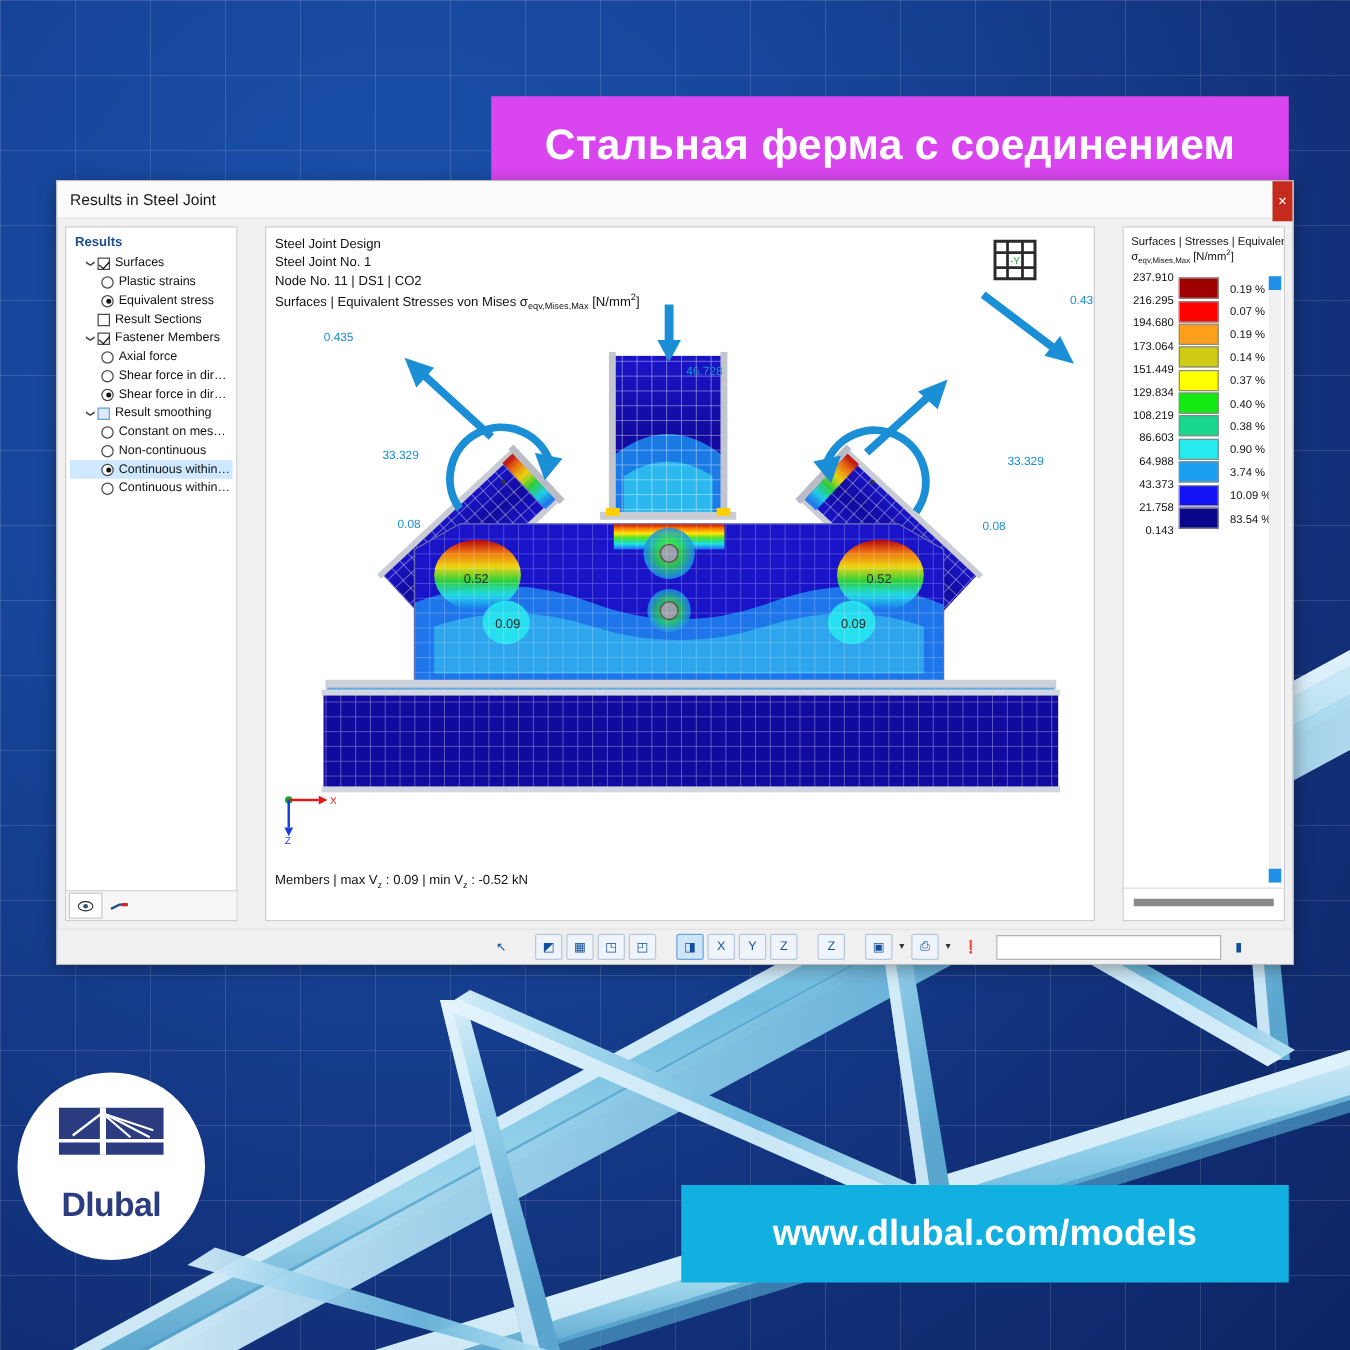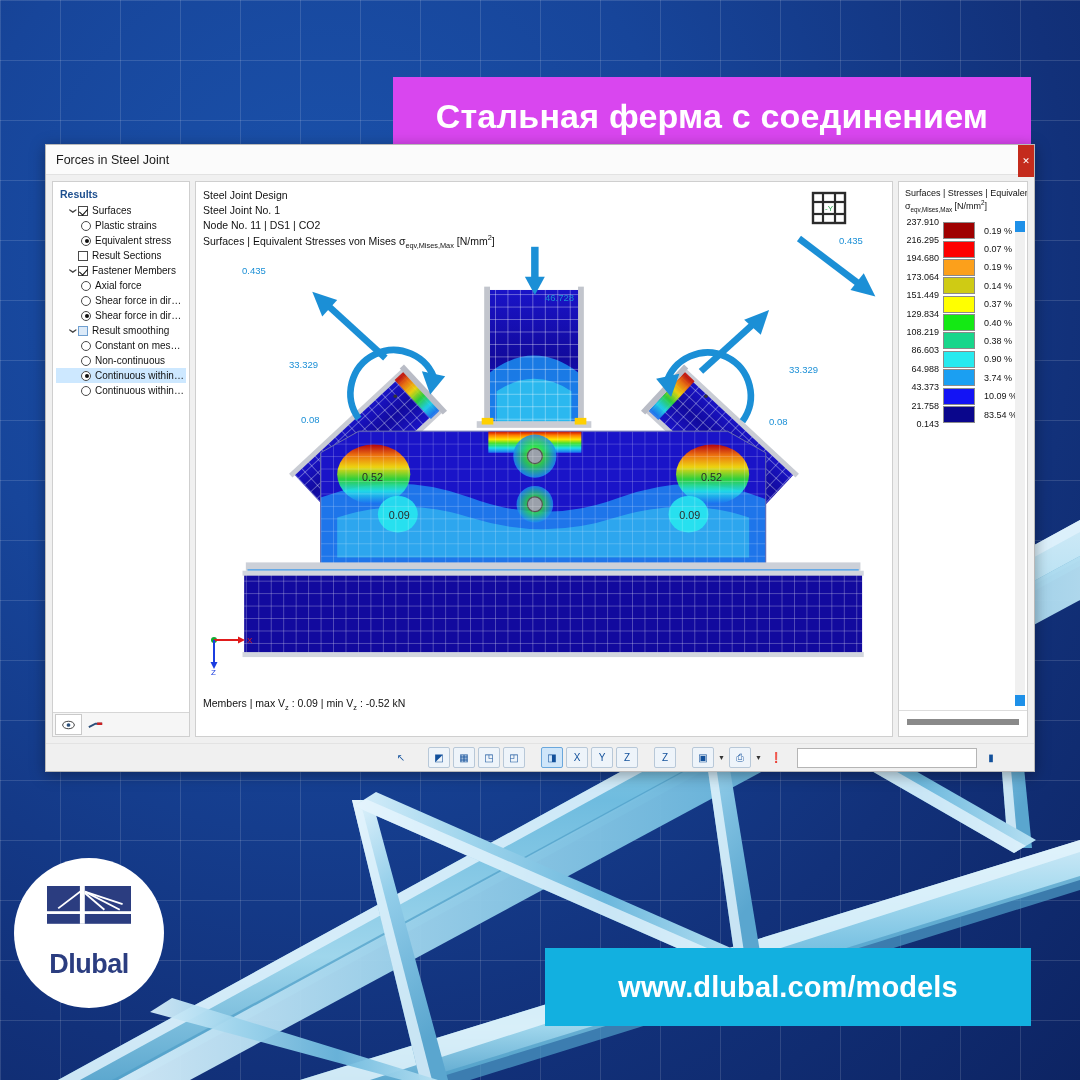--- a/index.html
+++ b/index.html
@@ -40,21 +40,21 @@
     display:flex; align-items:center; padding:0 10px; flex:none;
     position:relative;
   }
   #titlebar .t { font-size:12.5px; color:#1a1a1a; }
   #win-close {
     position:absolute; right:0; top:0; width:16px; height:32px;
     background:#c42b1c; color:#fff; font-size:9px;
     display:flex; align-items:center; justify-content:center;
   }
 
-  #body-row { flex:1; display:flex; padding:6px; gap:5px; min-height:0; }
+  #body-row { flex:1; display:flex; padding:6px; gap:22px; min-height:0; }
 
   
   #tree-panel {
     width:138px; background:#fff; border:1px solid #cfcfcf;
     display:flex; flex-direction:column; flex:none;
   }
   #tree-scroll { flex:1; overflow:hidden; padding:4px 3px; }
   #tree-head { font-size:10.5px; font-weight:bold; color:#1d4f8f; padding:2px 4px 3px 4px; }
   .tnode { display:flex; align-items:center; height:15px; font-size:10px; color:#111; white-space:nowrap; }
   .tnode .lbl { overflow:hidden; text-overflow:ellipsis; }
@@ -239,21 +239,21 @@
   </g>
 </svg>
 
 <div id="title-banner">
   <div class="tb-text">Стальная ферма с соединением</div>
 </div>
 
 <div id="app-window">
 
   <div id="titlebar">
-    <span class="t">Forces in Steel Joint</span>
+    <span class="t">Results in Steel Joint</span>
     <div id="win-close">✕</div>
   </div>
 
   <div id="body-row">
 
     <div id="tree-panel">
       <div id="tree-scroll">
         <div id="tree-head">Results</div>
         <div id="tree-items">
             <div class="tnode ind1">
@@ -472,21 +472,21 @@
 
           <circle cx="240" cy="258" r="2.2" stroke="none" fill="#333"></circle>
           <circle cx="614" cy="258" r="2.2" stroke="none" fill="#333"></circle>
         </g>
       </svg>
 
       <div>
         <div style="position:absolute;left:46px;top:83px;font-size:9.5px;color:#1b8fd6;">0.435</div>
         <div style="position:absolute;left:93px;top:177px;font-size:9.5px;color:#1b8fd6;">33.329</div>
         <div style="position:absolute;left:105px;top:232px;font-size:9.5px;color:#1b8fd6;">0.08</div>
-        <div style="position:absolute;left:349px;top:110px;font-size:9.5px;color:#1b8fd6;">46.728</div>
+        <div style="position:absolute;left:336px;top:110px;font-size:9.5px;color:#1b8fd6;">46.728</div>
         <div style="position:absolute;left:593px;top:182px;font-size:9.5px;color:#1b8fd6;">33.329</div>
         <div style="position:absolute;left:573px;top:234px;font-size:9.5px;color:#1b8fd6;">0.08</div>
         <div style="position:absolute;left:643px;top:53px;font-size:9.5px;color:#1b8fd6;">0.435</div>
       </div>
 
       <svg id="viewcube" viewBox="0 0 38 36">
         <rect x="3" y="3" width="32" height="30" fill="#fff" stroke="#2b2b2b" stroke-width="2.4"></rect>
         <line x1="13" y1="3" x2="13" y2="33" stroke="#2b2b2b" stroke-width="2.2"></line>
         <line x1="25" y1="3" x2="25" y2="33" stroke="#2b2b2b" stroke-width="2.2"></line>
         <line x1="3" y1="12" x2="35" y2="12" stroke="#2b2b2b" stroke-width="2.2"></line>

